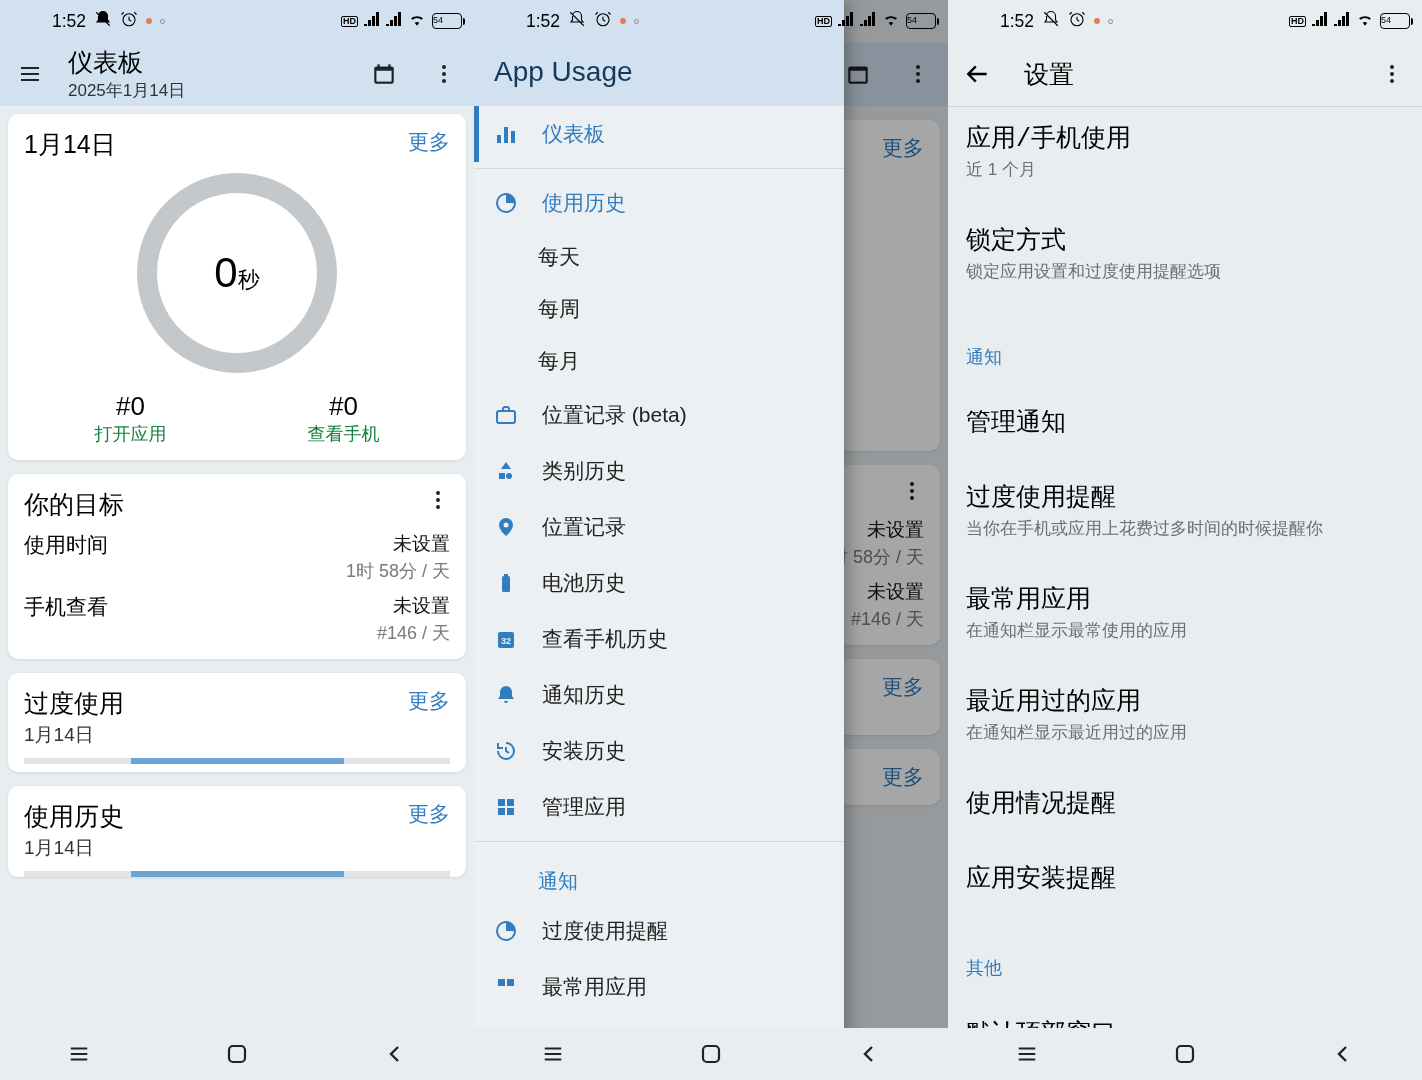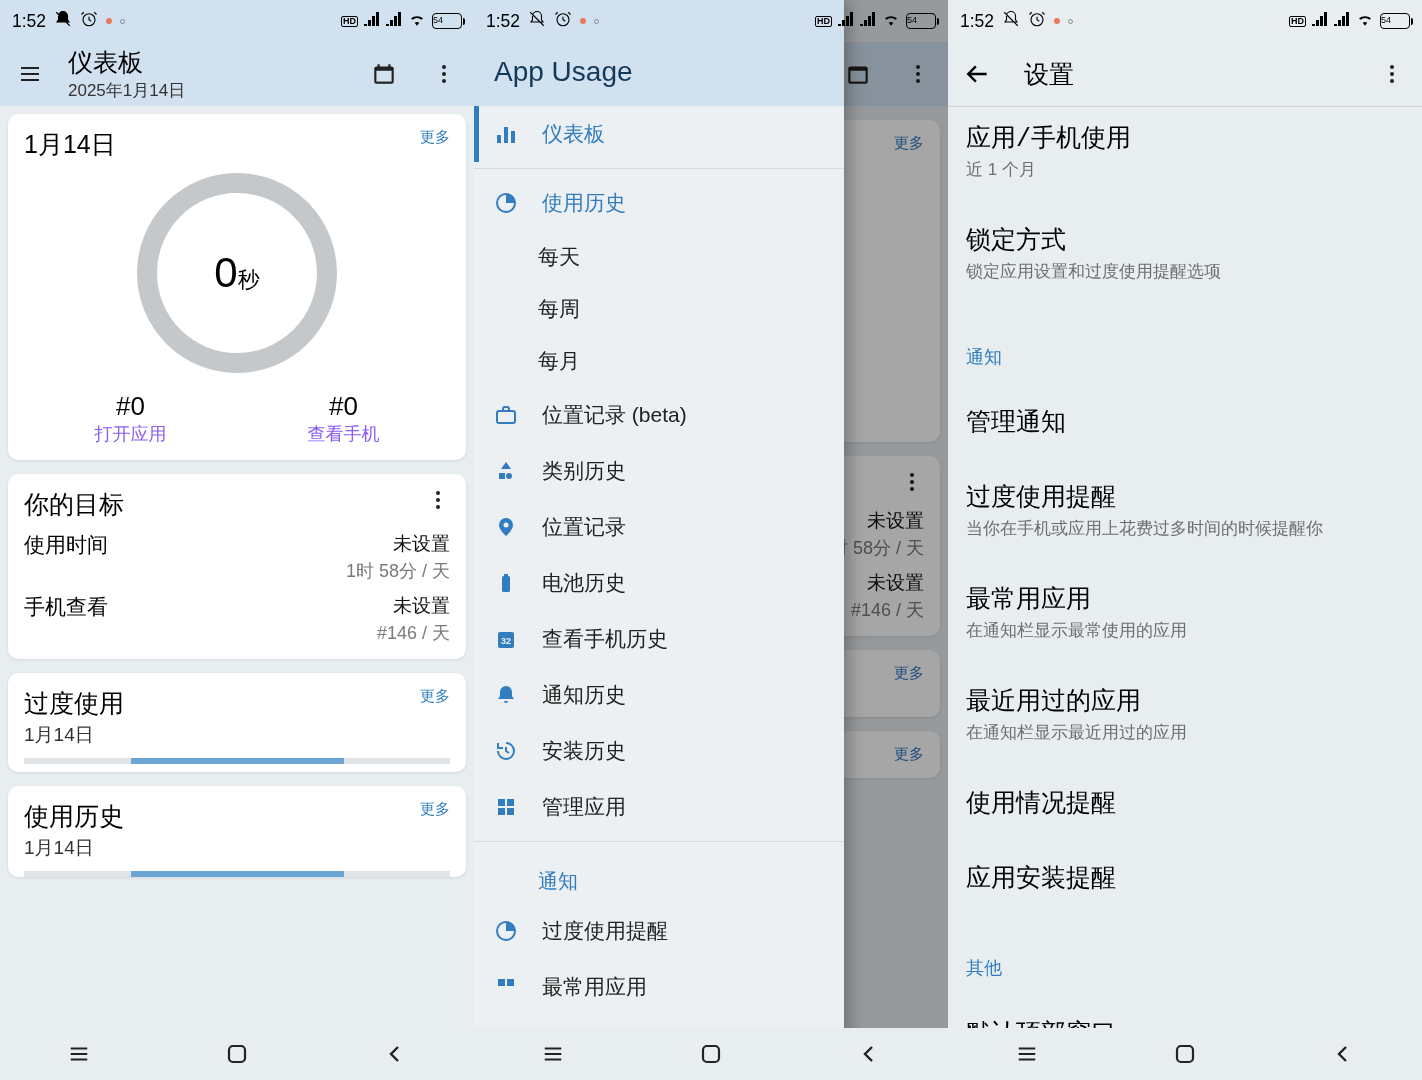--- a/index.html
+++ b/index.html
@@ -8,21 +8,21 @@
   .phone { position: relative; flex: 1; display: flex; flex-direction: column; background: #e8edf0; overflow: hidden; }
   .phone.p2 { min-width: 422px; }
   .phone.p1, .phone.p3 { min-width: 418px; }
 
   
   .statusbar { height: 42px; background: #e8edf0; color: #000; font-size: 17px; font-weight: 400; display: flex; align-items: center; justify-content: space-between; padding: 0 12px; position: relative; z-index: 20; }
   .statusbar.light-blue { background: #d2e1f0; }
   .statusbar .left { display: flex; align-items: center; gap: 8px; }
   .statusbar .right { display: flex; align-items: center; gap: 6px; }
   .statusbar svg { flex-shrink: 0; }
-  .sb-time { font-size: 17.5px; }
+  .sb-time { font-size: 17.5px; margin-left: 40px; }
   .hd { font-size: 9px; font-weight: bold; border: 1px solid #000; padding: 0 1px; border-radius: 2px; line-height: 1; }
   .batt { border: 1.3px solid #000; border-radius: 4px; width: 30px; height: 16px; font-size: 9px; text-align: left; line-height: 13px; position: relative; }
   .batt:after { content: ''; position: absolute; right: -4px; top: 4px; width: 2px; height: 7px; background: #000; border-radius: 0 2px 2px 0; }
 
   
   .toolbar { height: 64px; background: #d2e1f0; display: flex; align-items: center; padding: 0 8px; gap: 16px; }
   .toolbar.plain { background: #e8edf0; }
   .tb-icon { width: 44px; height: 44px; display: flex; align-items: center; justify-content: center; cursor: pointer; }
   .tb-titles { flex: 1; display: flex; flex-direction: column; justify-content: center; }
   .tb-title { font-size: 25px; font-weight: 500; color: #000; }
@@ -31,32 +31,32 @@
 
   
   .content { flex: 1; overflow: hidden; padding: 8px; display: flex; flex-direction: column; gap: 14px; }
   .content.nopad { padding: 0; }
 
   
   .card { background: #fff; border-radius: 10px; padding: 14px 16px; box-shadow: 0 1px 3px rgba(0,0,0,.1); }
   .card-head { display: flex; justify-content: space-between; align-items: flex-start; }
   .card-title { font-size: 25px; font-weight: 500; color: #000; }
   .card-sub { font-size: 19px; color: #333; margin-top: 2px; }
-  .more { color: #317dbf; font-size: 15px; font-weight: 500; cursor: pointer; }
+  .more { color: #317dbf; font-size: 21px; font-weight: 500; cursor: pointer; }
   .card .dots { cursor: pointer; }
 
   
   .donut-wrap { display: flex; justify-content: center; margin: 12px 0 18px; }
   .donut { width: 200px; height: 200px; border-radius: 50%; border: 20px solid #c4c8cb; display: flex; align-items: center; justify-content: center; }
   .donut-center .big { font-size: 42px; font-weight: 500; }
   .donut-center .unit { font-size: 22px; }
   .stats-row { display: flex; }
   .stat { flex: 1; text-align: center; }
   .stat-val { font-size: 26px; color: #000; }
-  .stat-lbl { font-size: 18px; color: #8b5cf6; }
+  .stat-lbl { font-size: 18px; color: #15803d; }
 
   
   .goal-row { display: flex; justify-content: space-between; align-items: flex-start; padding: 10px 0 0; }
   .goal-left { font-size: 21px; color: #000; }
   .goal-right { text-align: right; }
   .goal-status { font-size: 19px; color: #111; }
   .goal-detail { font-size: 18px; color: #7a7a7a; margin-top: 2px; }
 
   
   .tinybar { height: 6px; background: #e1e4e7; margin-top: 10px; position: relative; }

